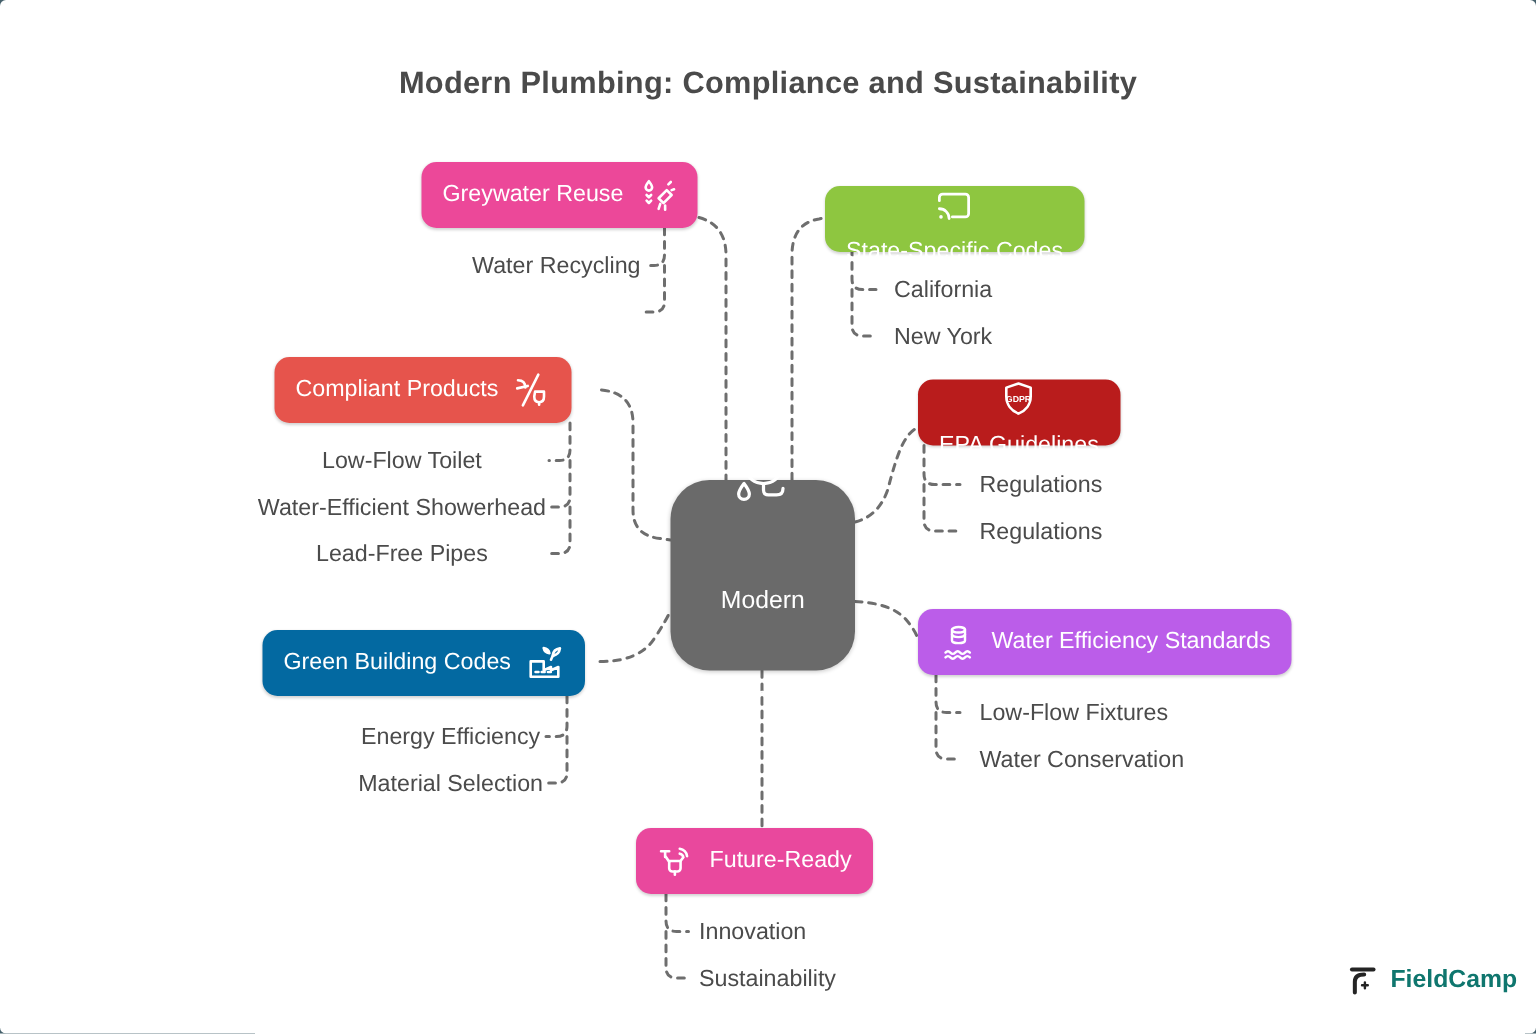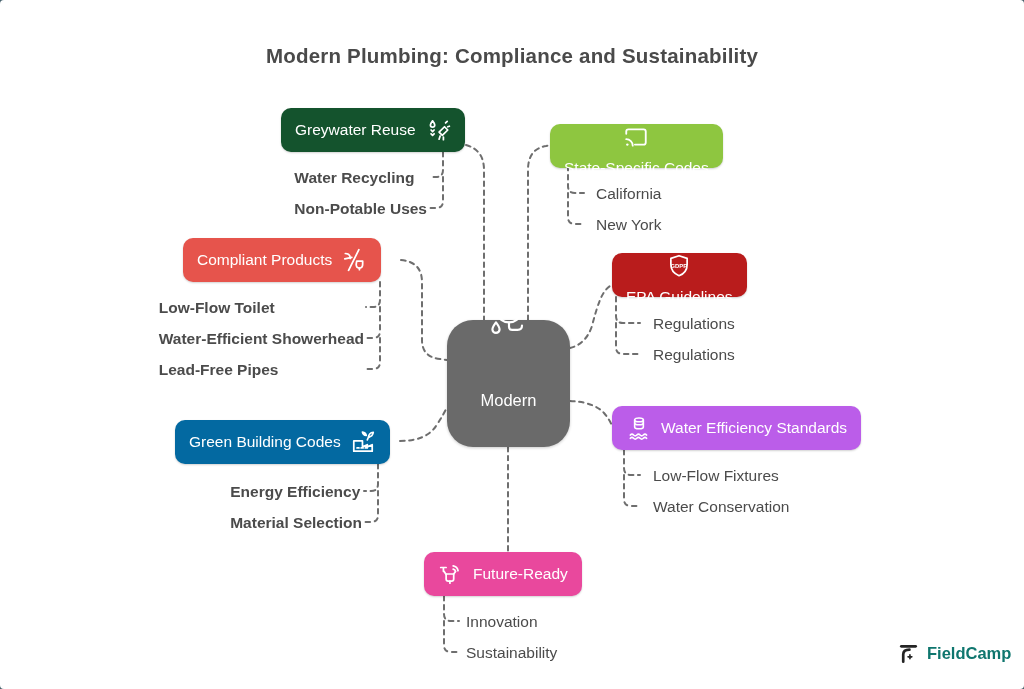--- a/index.html
+++ b/index.html
@@ -30,21 +30,21 @@
     border-radius:26px;display:flex;flex-direction:column;align-items:center;
     justify-content:center;color:#fff;text-align:center;font-size:16.5px;line-height:1.32;
     box-shadow:0 1px 3px rgba(0,0,0,.2);
     gap:42px;
   }
   .center-node .cicon{width:52px;height:52px;margin-bottom:4px;}
   .children{
     position:absolute;z-index:2;font-size:15.5px;color:#4b4b4b;line-height:31px;
     white-space:nowrap;
   }
-  .children.right{text-align:left;font-weight:bold;}
+  .children.right{text-align:center;}
   .brand{
     position:absolute;left:897px;top:642px;z-index:2;display:flex;align-items:center;gap:7px;
   }
   .brand-text{font-size:16.5px;font-weight:bold;color:#0f766e;text-align:center;}
 </style>
 </head>
 <body>
 
 <div class="canvas">
 
@@ -88,35 +88,34 @@
         <path d="M32 8 l4 -3"></path>
         <path d="M14 19 h20 c0 6 -4.5 9 -10 9 s-10 -3 -10 -9 z"></path>
         <path d="M24 28 v4 q0 3 3 3 h5 q4 0 4 -4"></path>
         <path d="M12 28 c-2.2 2.9 -3.3 4.8 -3.3 6.5 a3.3 3.3 0 0 0 6.6 0 c0 -1.7 -1.1 -3.6 -3.3 -6.5 z"></path>
       </svg>
     </span>
     <span>Modern</span>
     <span>Plumbing</span>
   </div>
 
-  <div class="node" style="left: 281px; top: 108px; background-color: #14532d;">
+  <div class="node" style="left: 281px; top: 108px; background-color: #ec4899;">
     <span>Greywater Reuse</span>
     <span class="icon">
       <svg viewBox="0 0 24 24" width="26" height="26" fill="none" stroke="#fff" stroke-width="1.6" stroke-linecap="round" stroke-linejoin="round">
         <path d="M7 3.5 c-1.3 1.7 -2 2.8 -2 3.8 a2 2 0 0 0 4 0 c0 -1 -0.7 -2.1 -2 -3.8 z"></path>
         <path d="M5.6 12 l1.4 1.4 L8.4 12"></path>
         <path d="M5.6 15.5 l1.4 1.4 L8.4 15.5"></path>
         <path d="M13 13 l5 -5 l3 3 l-5 5 z" transform="translate(0,1)"></path>
         <path d="M19 5.5 l1.5 -1.5 M21 9 l1.5 -0.5 M14 17.5 l-1 3 M17 18.5 v2.5"></path>
       </svg>
     </span>
   </div>
   <div class="children right" style="right:597px;top:162px">
     <div>Water Recycling</div>
-    <div>Non-Potable Uses</div>
   </div>
 
   <div class="node" style="left: 550px; top: 124px; background-color: rgb(142, 198, 64); flex-direction: column;">
     <span class="icon">
       <svg viewBox="0 0 24 24" width="26" height="26" fill="none" stroke="#fff" stroke-width="1.7" stroke-linecap="round" stroke-linejoin="round">
         <path d="M3 9 V7 a2 2 0 0 1 2 -2 h14 a2 2 0 0 1 2 2 v10 a2 2 0 0 1 -2 2 h-8"></path>
         <path d="M3 14 a6 6 0 0 1 6 6"></path>
         <circle cx="4" cy="19" r="1.1" fill="#fff" stroke="none"></circle>
       </svg>
     </span>

